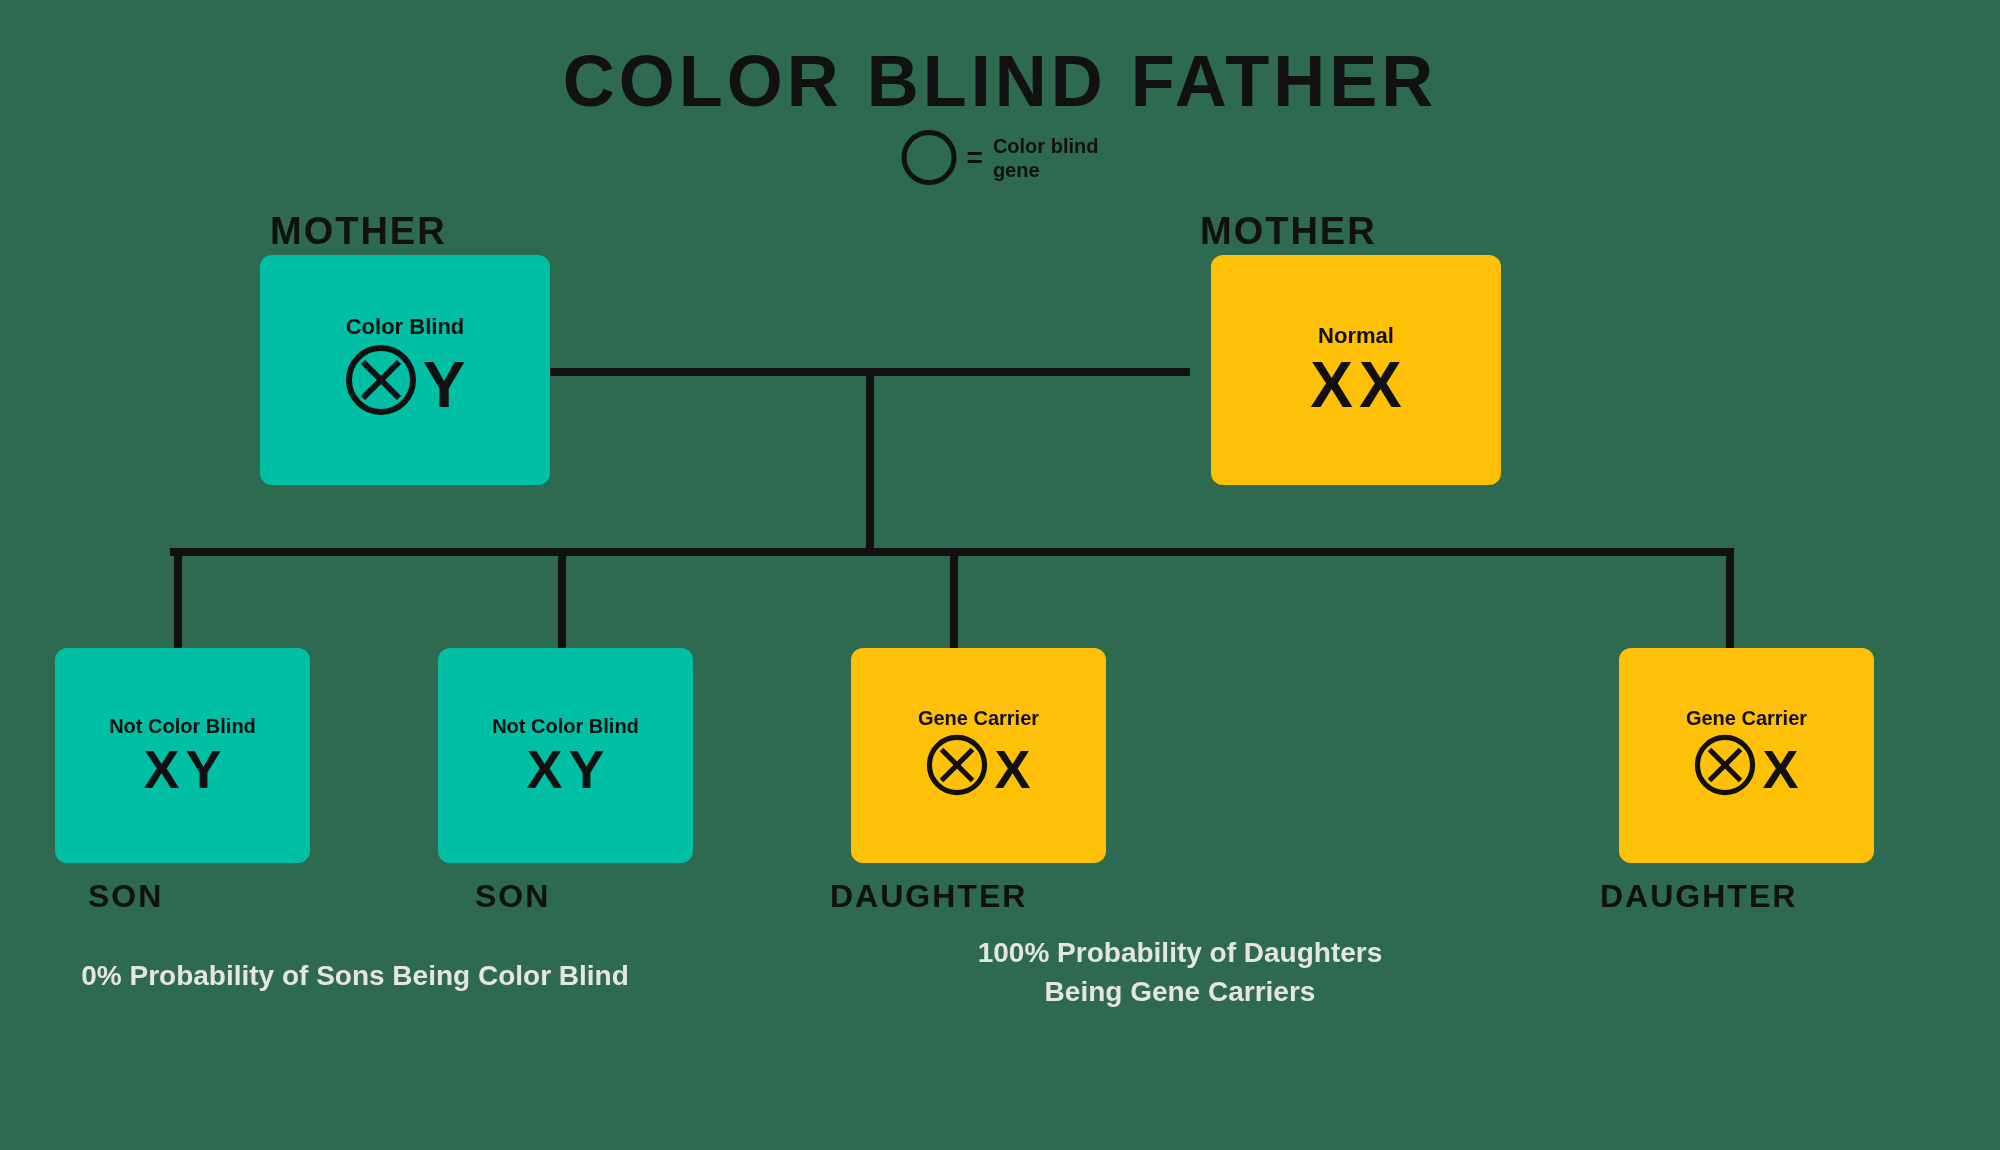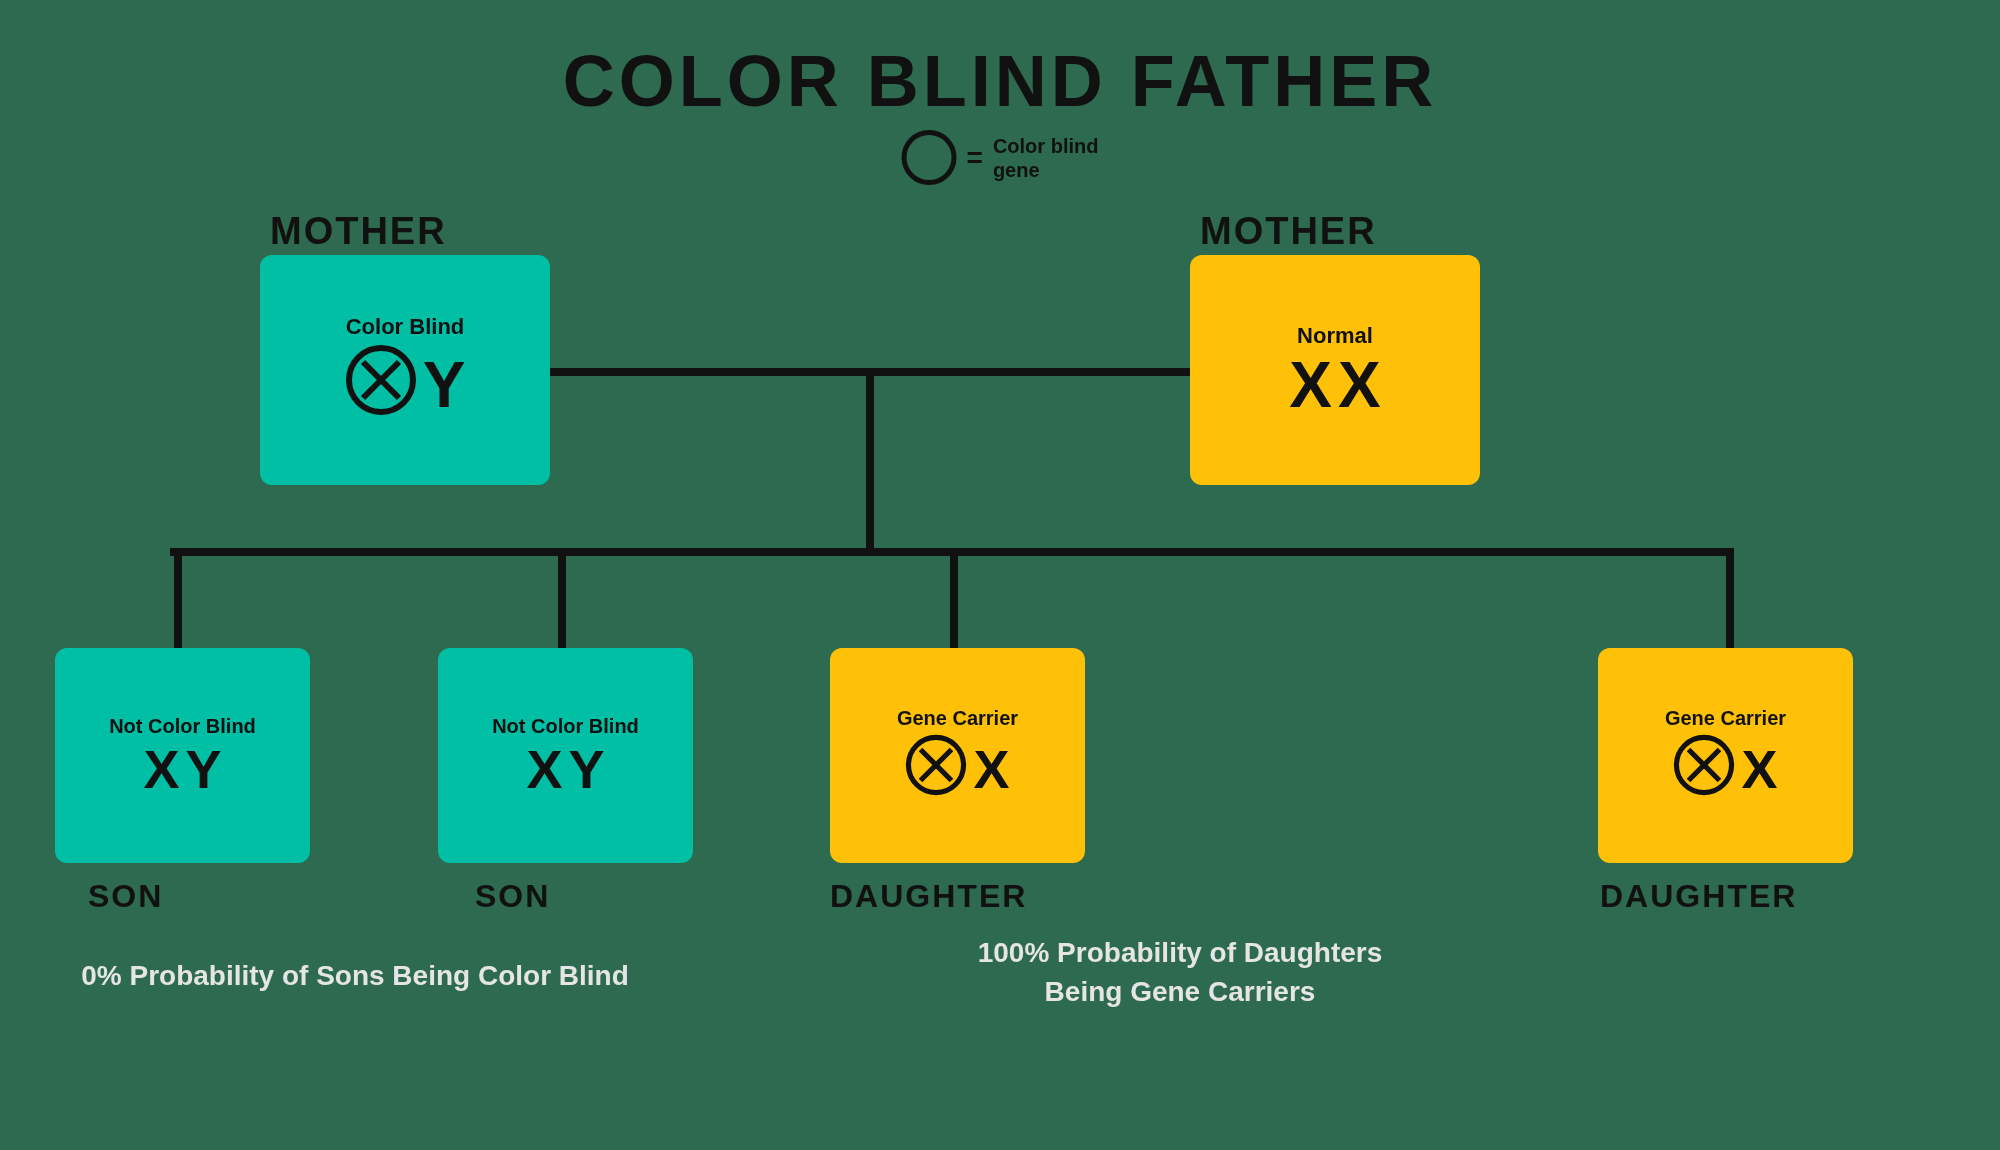--- a/index.html
+++ b/index.html
@@ -76,20 +76,21 @@
       justify-content: center;
       padding: 12px 18px;
     }
 
     .card-teal {
       background-color: #00bfa5;
     }
 
     .card-yellow {
       background-color: #ffc107;
+      margin-left: 21px;
     }
 
     .card-label {
       font-size: 22px;
       font-weight: 700;
       color: #111;
       margin-bottom: 4px;
       text-align: center;
     }
 

